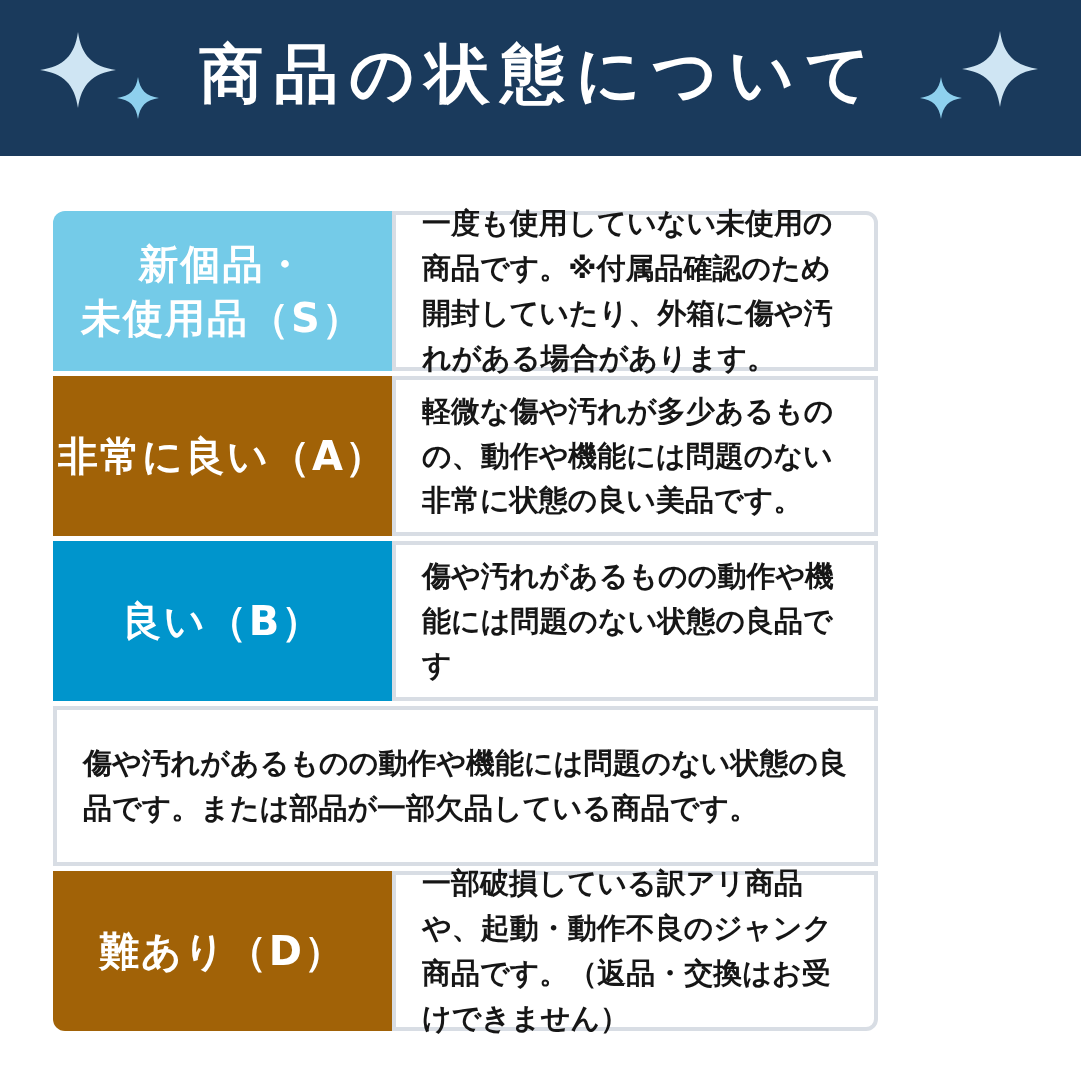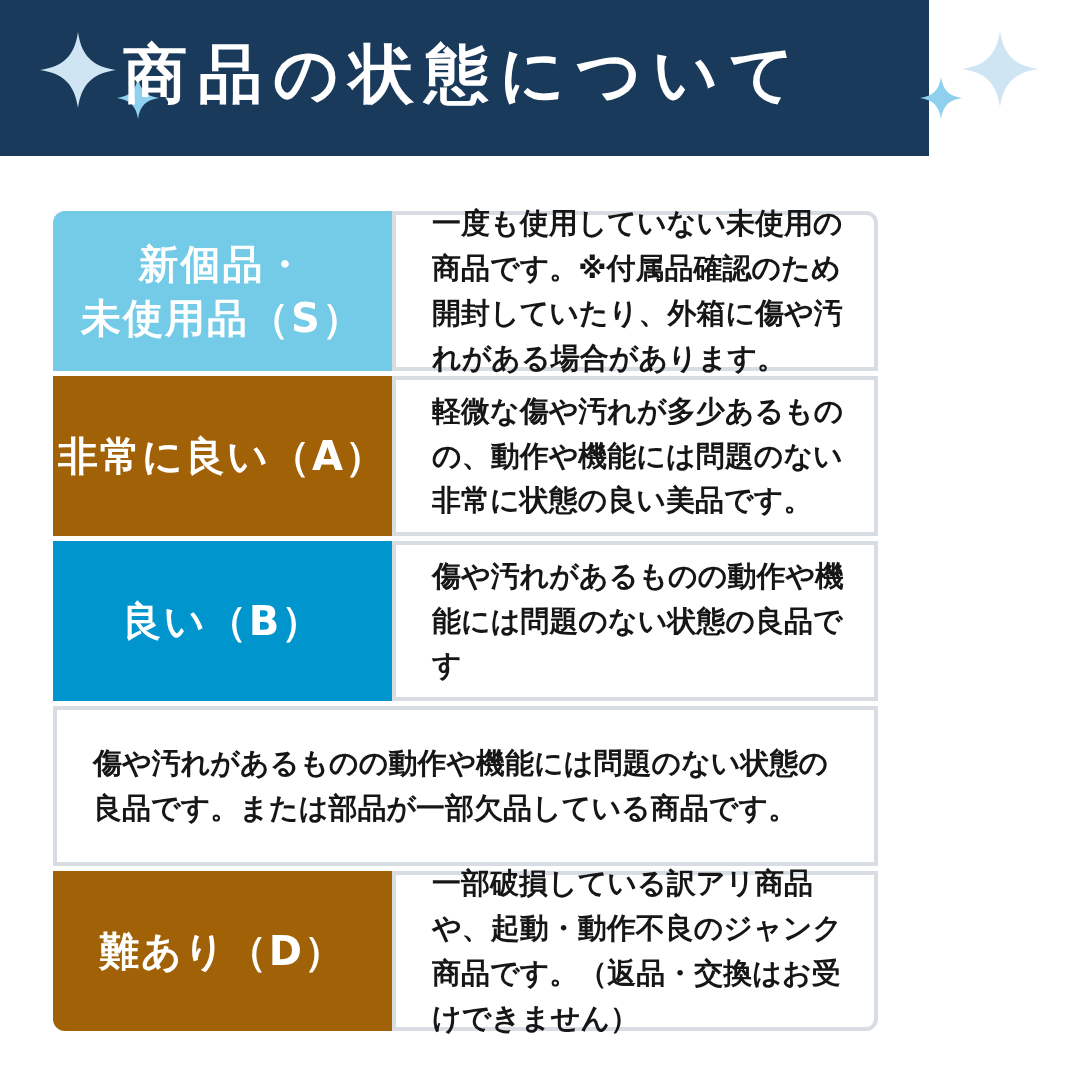--- a/index.html
+++ b/index.html
@@ -8,21 +8,21 @@
     position: relative;
     background: #ffffff;
     font-family: "DejaVu Sans", "Liberation Sans", sans-serif;
     overflow: hidden;
   }
 
   
   .header {
     position: absolute;
     top: 0; left: 0;
-    width: 929px; height: 156px;
+    width: 1081px; height: 156px;
   }
   .header-title {
     position: absolute;
     top: 50%; left: 50%;
     transform: translate(-50%, -54%);
     color: #ffffff;
     font-size: 64px;
     font-weight: bold;
     letter-spacing: 11px;
     white-space: nowrap;
@@ -58,21 +58,21 @@
     line-height: 1.35;
     white-space: pre-line;
   }
   .cell-desc {
     flex: 1;
     background: #ffffff;
     border: 4px solid #d8dde4;
     display: flex;
     flex-direction: column;
     justify-content: center;
-    padding: 6px 18px 6px 36px;
+    padding: 6px 18px 6px 26px;
     color: #161616;
     font-size: 29px;
     font-weight: 600;
     line-height: 1.55;
   }
   .row:first-child .cell-label { border-top-left-radius: 12px; }
   .row:first-child .cell-desc  { border-top-right-radius: 12px; }
   .row:last-child  .cell-label { border-bottom-left-radius: 12px; }
   .row:last-child  .cell-desc  { border-bottom-right-radius: 12px; }
 </style>

